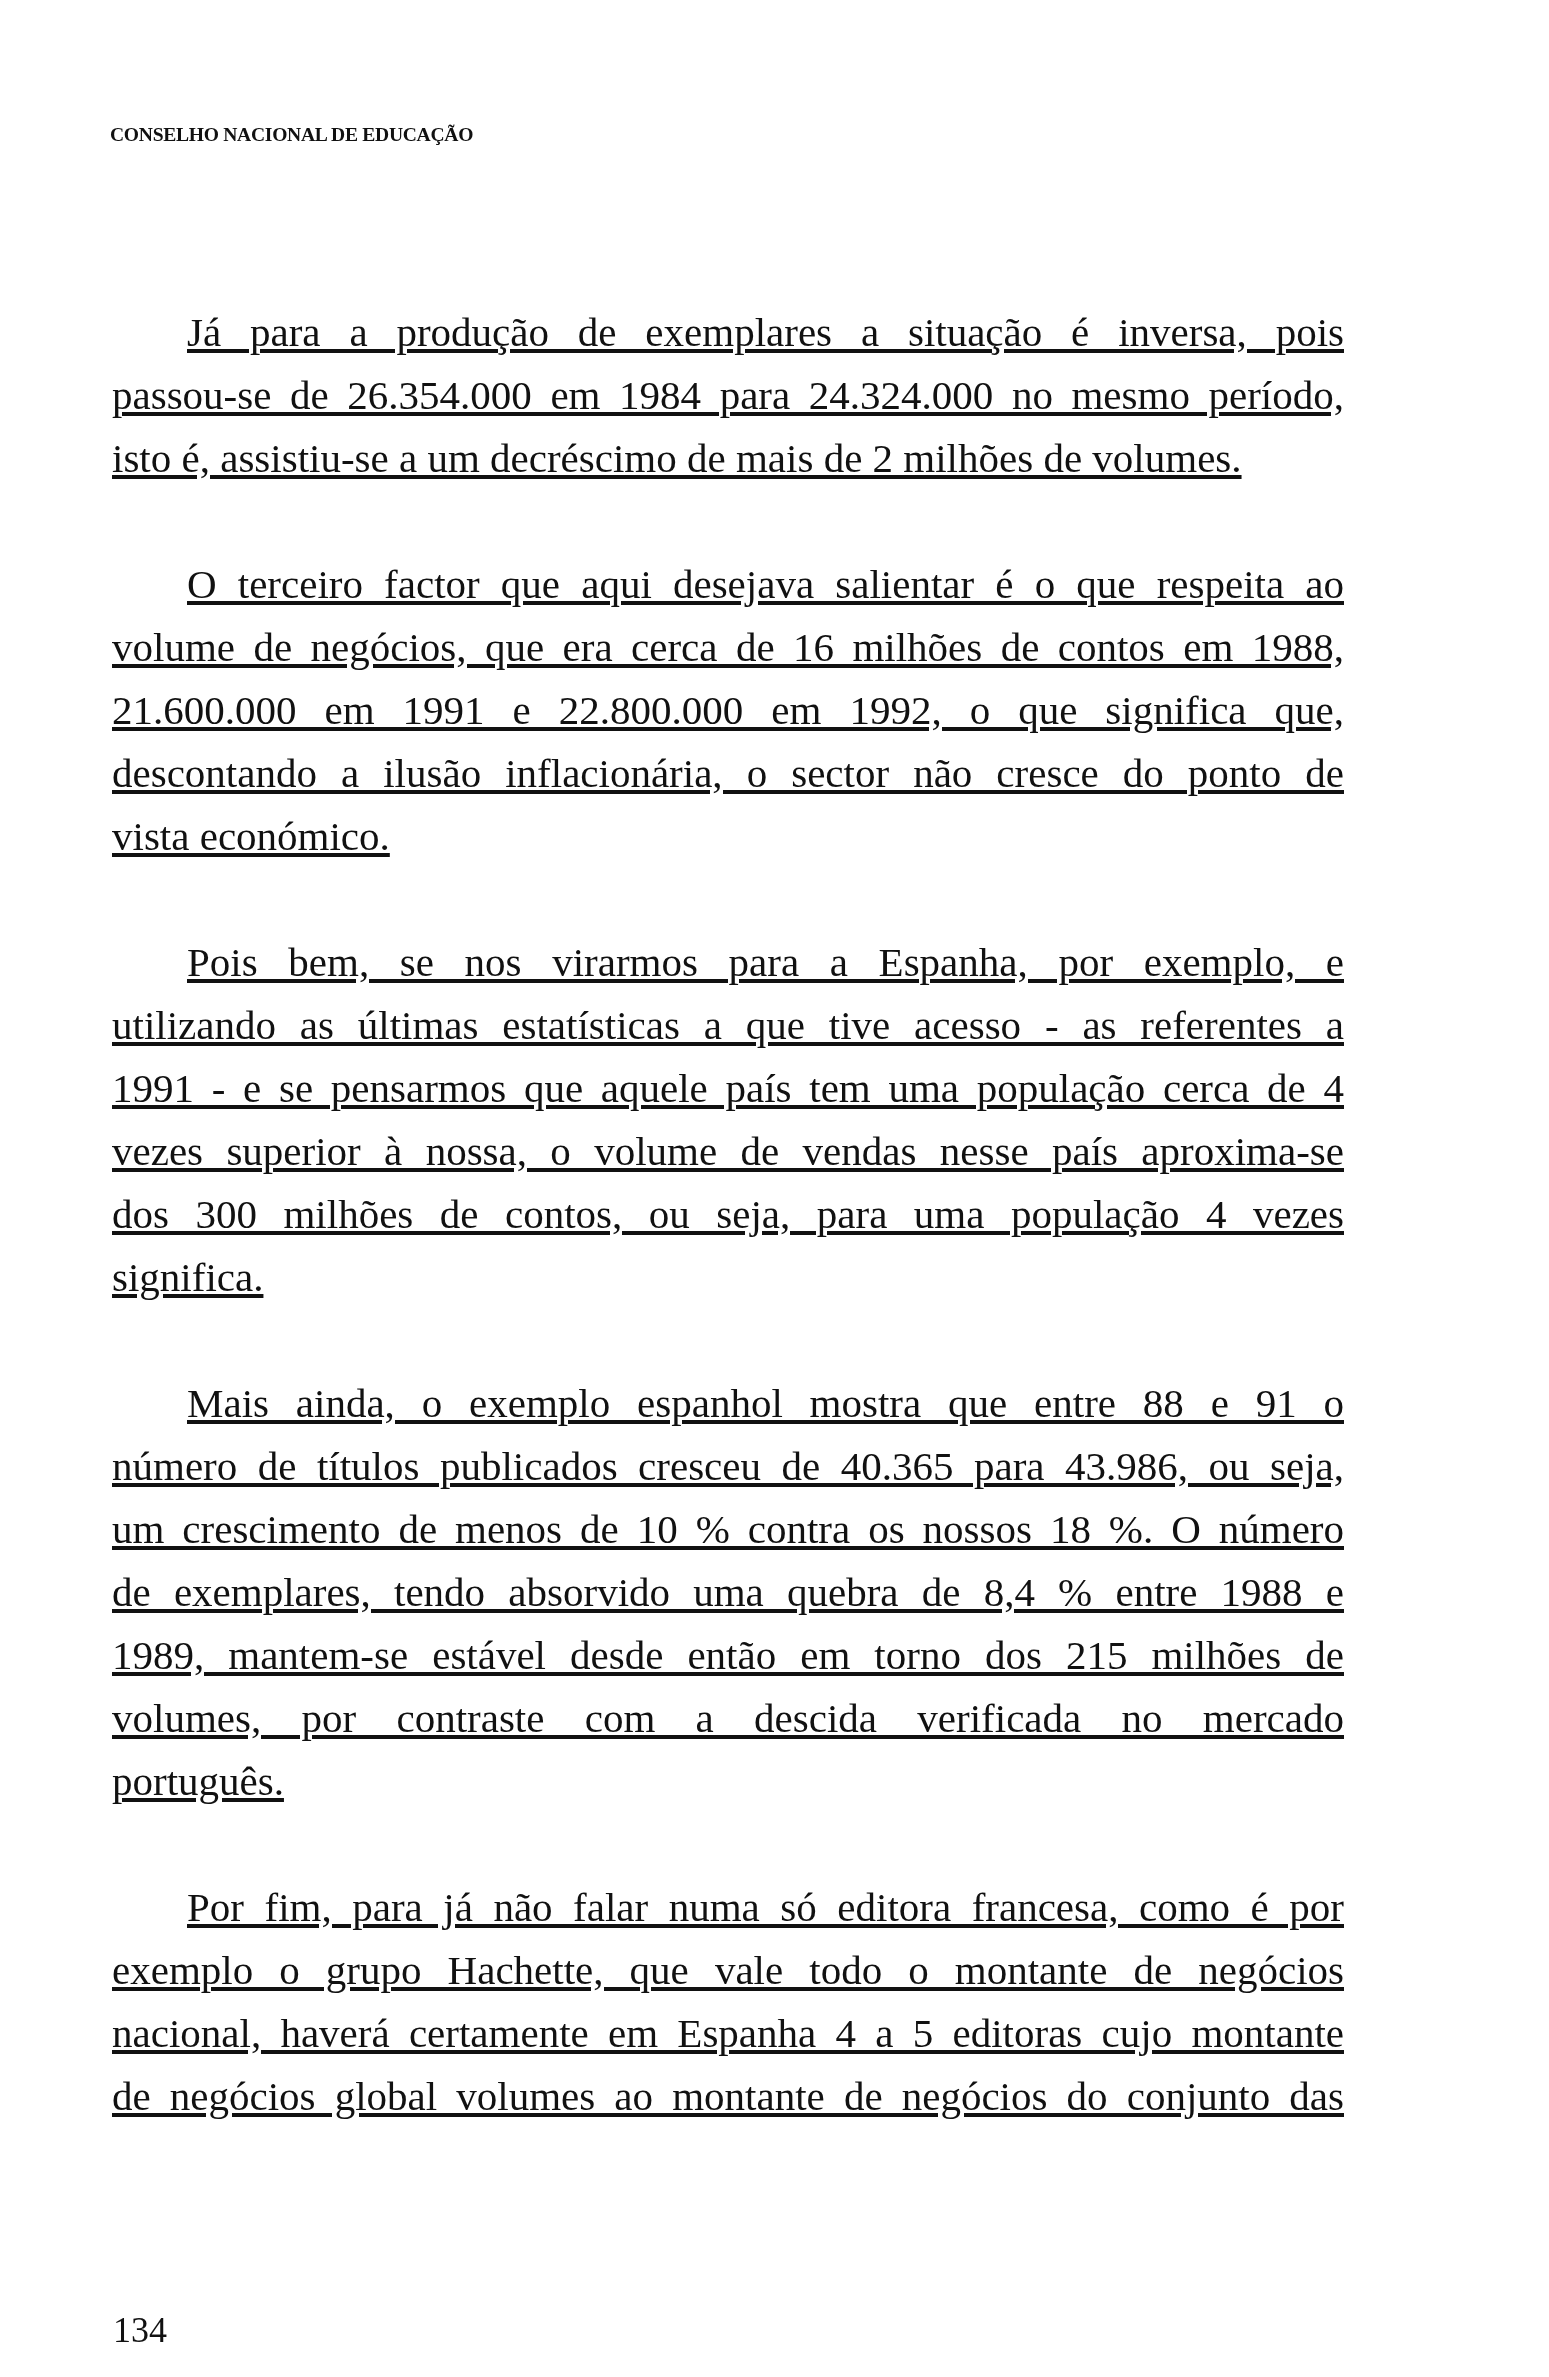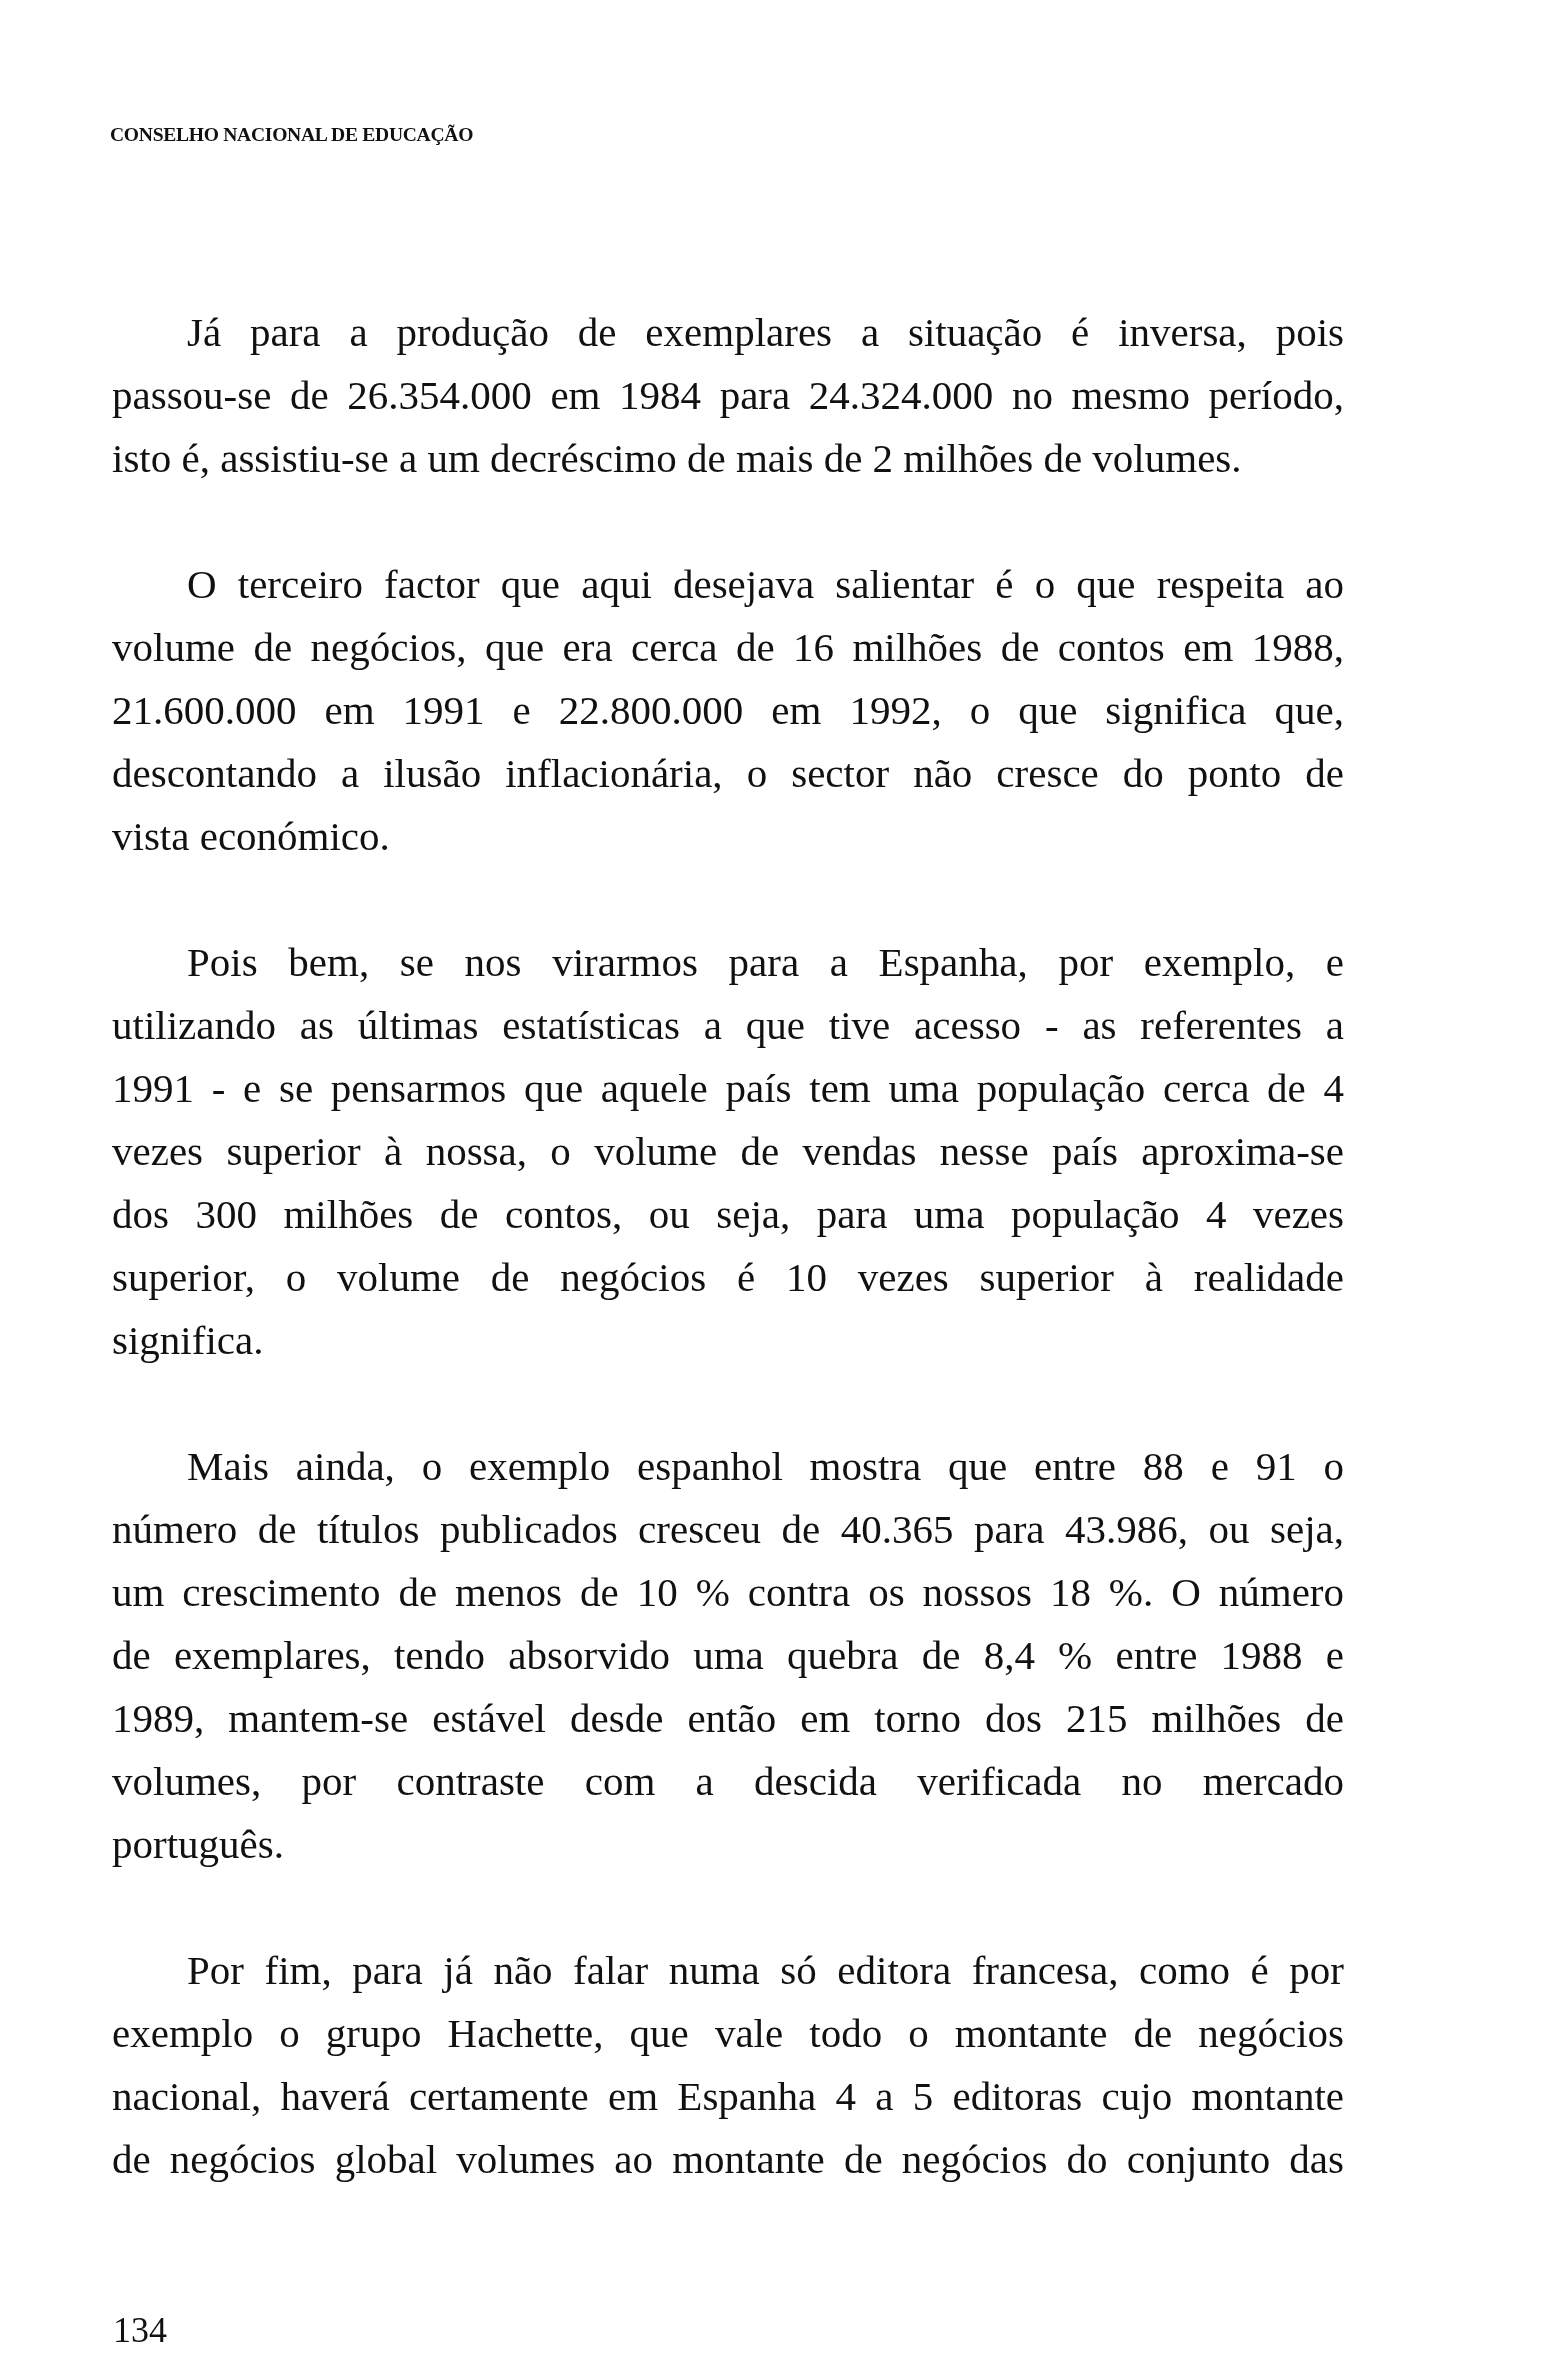--- a/index.html
+++ b/index.html
@@ -48,20 +48,21 @@
       margin: 0 0 63px 0;
       padding: 0;
     }
     .line {
       display: block;
       height: 63px;
       white-space: nowrap;
       text-align: justify;
       text-align-last: justify;
       overflow: visible;
+      text-decoration: underline;
     }
     .line.first {
       padding-left: 75px;
     }
     .line.last {
       text-align: center;
       text-align-last: left;
     }
     .page-number {
       position: absolute;
@@ -94,21 +95,20 @@
       <span class="line">descontando a ilusão inflacionária, o sector não cresce do ponto de</span>
       <span class="line last">vista económico.</span>
     </p>
 
     <p class="paragraph">
       <span class="line first">Pois bem, se nos virarmos para a Espanha, por exemplo, e</span>
       <span class="line">utilizando as últimas estatísticas a que tive acesso - as referentes a</span>
       <span class="line">1991 - e se pensarmos que aquele país tem uma população cerca de 4</span>
       <span class="line">vezes superior à nossa, o volume de vendas nesse país aproxima-se</span>
       <span class="line">dos 300 milhões de contos, ou seja, para uma população 4 vezes</span>
-      <span class="line">superior, o volume de negócios é 10 vezes superior à realidade</span>
       <span class="line last">significa.</span>
     </p>
 
     <p class="paragraph">
       <span class="line first">Mais ainda, o exemplo espanhol mostra que entre 88 e 91 o</span>
       <span class="line">número de títulos publicados cresceu de 40.365 para 43.986, ou seja,</span>
       <span class="line">um crescimento de menos de 10 % contra os nossos 18 %. O número</span>
       <span class="line">de exemplares, tendo absorvido uma quebra de 8,4 % entre 1988 e</span>
       <span class="line">1989, mantem-se estável desde então em torno dos 215 milhões de</span>
       <span class="line">volumes, por contraste com a descida verificada no mercado</span>

